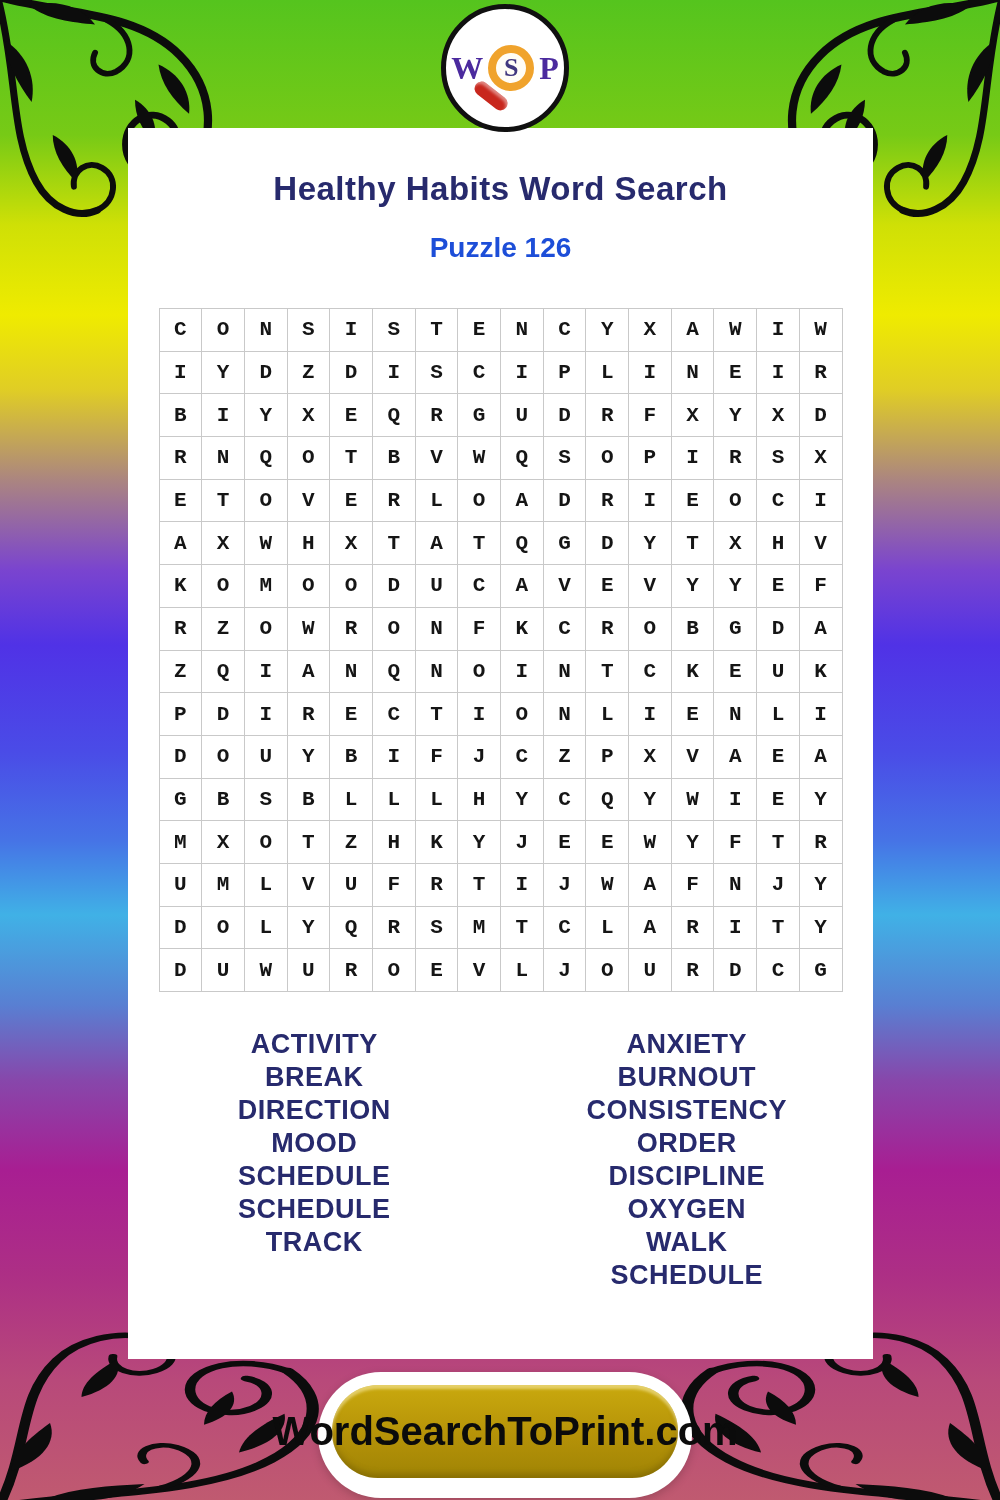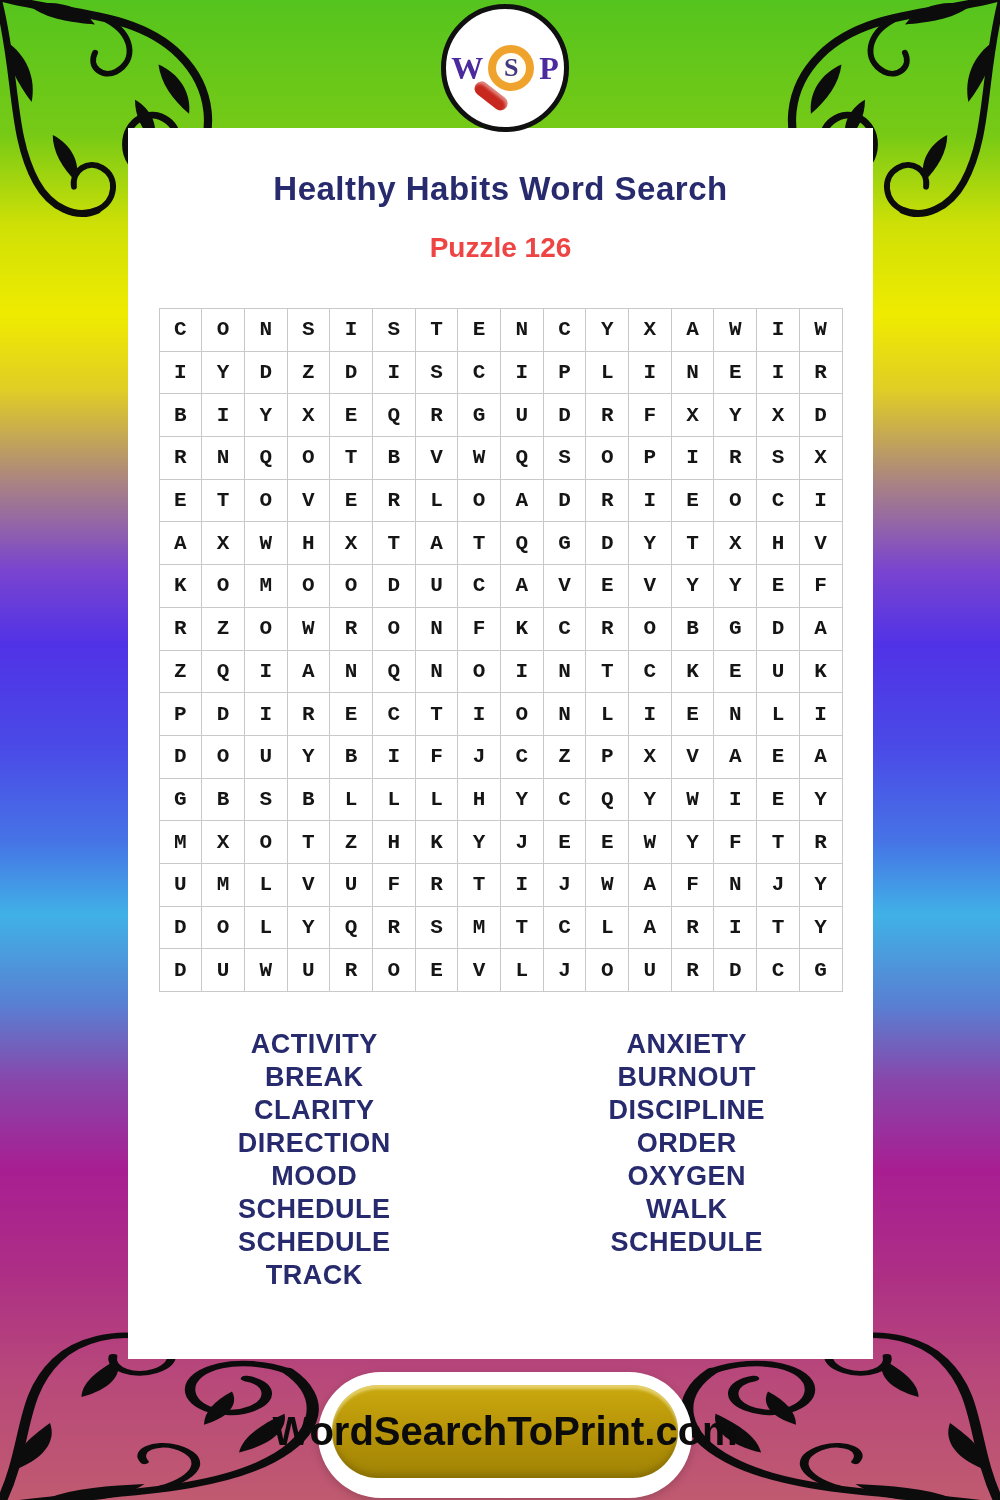--- a/index.html
+++ b/index.html
@@ -15,21 +15,21 @@
   .corner{position:absolute;}
   .corner.tl{left:-6px;top:-6px;width:235px;height:235px;}
   .corner.tr{right:-6px;top:-6px;width:235px;height:235px;transform:scaleX(-1);}
   .corner.bl{left:-6px;bottom:-8px;width:350px;height:185px;transform:scaleY(-1);}
   .corner.br{right:-6px;bottom:-8px;width:350px;height:185px;transform:scale(-1,-1);}
 
   
   .card{position:absolute;left:128px;top:128px;width:745px;height:1231px;background:#ffffff;}
   .card h1{margin:42px 0 0;text-align:center;font-weight:bold;font-size:33px;
     color:#272a6d;letter-spacing:0.5px;}
-  .card h2{margin:24px 0 0;text-align:center;font-weight:bold;font-size:28px;color:#ef4444;}
+  .card h2{margin:24px 0 0;text-align:center;font-weight:bold;font-size:28px;color:#1d4ed8;}
 
   table.grid{border-collapse:collapse;margin:44px auto 0;}
   table.grid td{width:41.7px;height:41.7px;border:1px solid #c9c9c9;text-align:center;
     vertical-align:middle;font-family:"Liberation Mono",monospace;font-weight:bold;
     font-size:21px;color:#151515;padding:0;}
 
   .words{display:flex;margin-top:36px;}
   .wcol{flex:1;text-align:center;}
   .word{font-weight:bold;font-size:27px;line-height:33px;color:#272a6d;letter-spacing:0.5px;}
 
@@ -382,32 +382,32 @@
             <td>C</td>
             <td>G</td>
           </tr>
         </tbody>
     </table>
 
     <div class="words">
       <div class="wcol">
           <div class="word">ACTIVITY</div>
           <div class="word">BREAK</div>
-          <div class="word">CLARITY</div>
           <div class="word">DIRECTION</div>
           <div class="word">MOOD</div>
           <div class="word">SCHEDULE</div>
           <div class="word">SCHEDULE</div>
           <div class="word">TRACK</div>
         </div>
       <div class="wcol">
           <div class="word">ANXIETY</div>
           <div class="word">BURNOUT</div>
+          <div class="word">CONSISTENCY</div>
+          <div class="word">ORDER</div>
           <div class="word">DISCIPLINE</div>
-          <div class="word">ORDER</div>
           <div class="word">OXYGEN</div>
           <div class="word">WALK</div>
           <div class="word">SCHEDULE</div>
         </div>
     </div>
   </div>
 
   <div class="logo">
     <span class="letter">W</span>
     <div class="mag">

